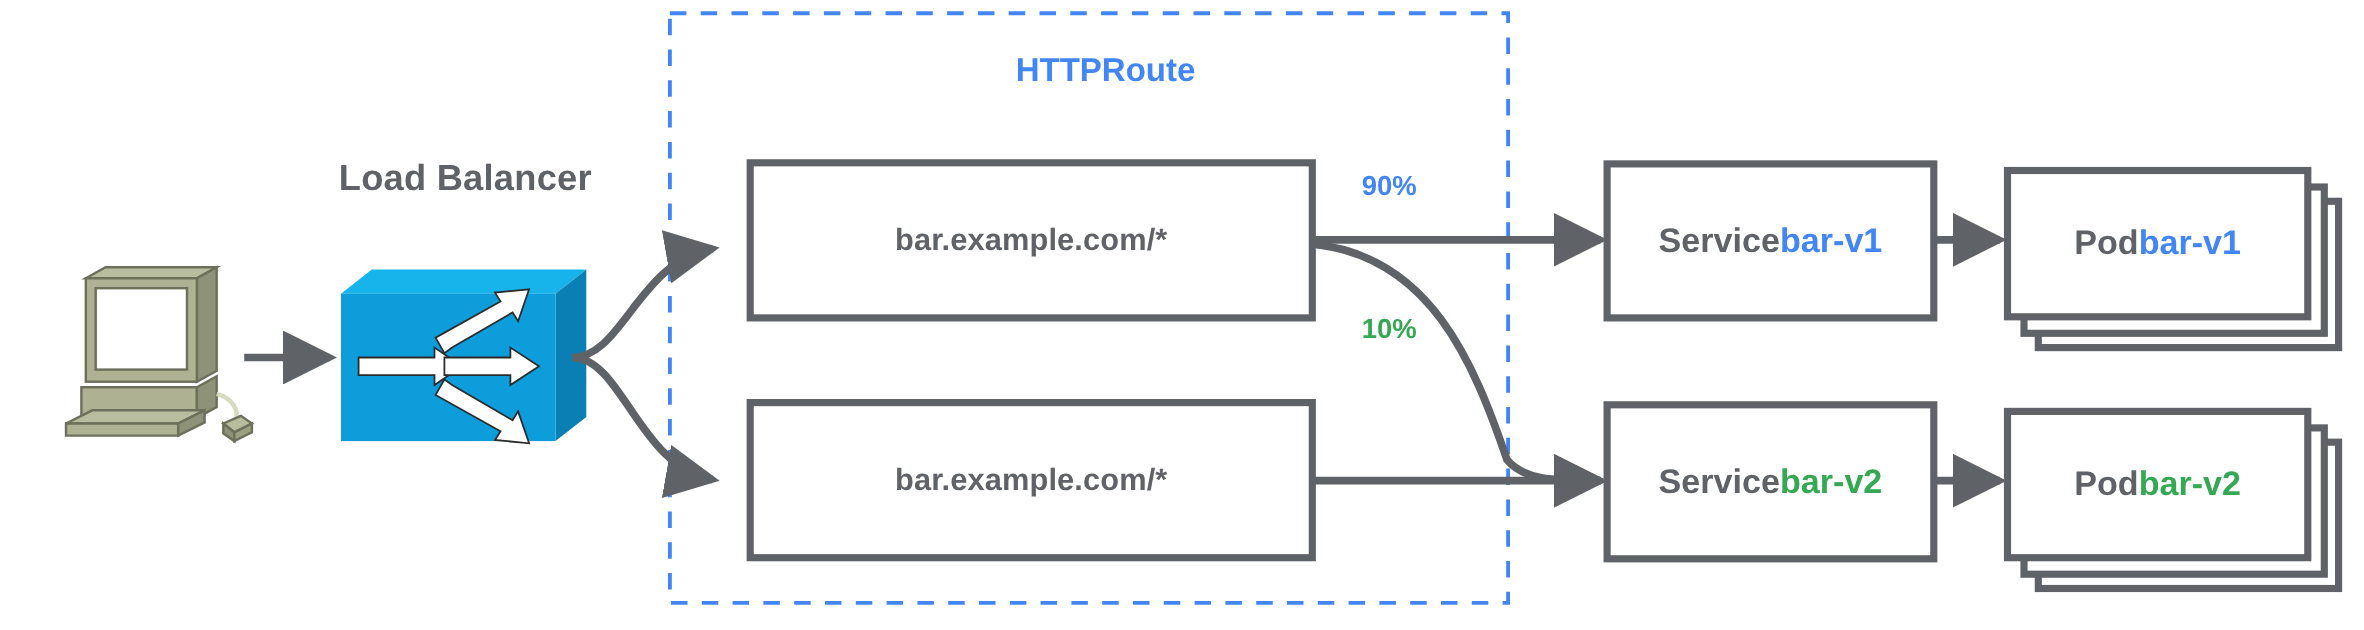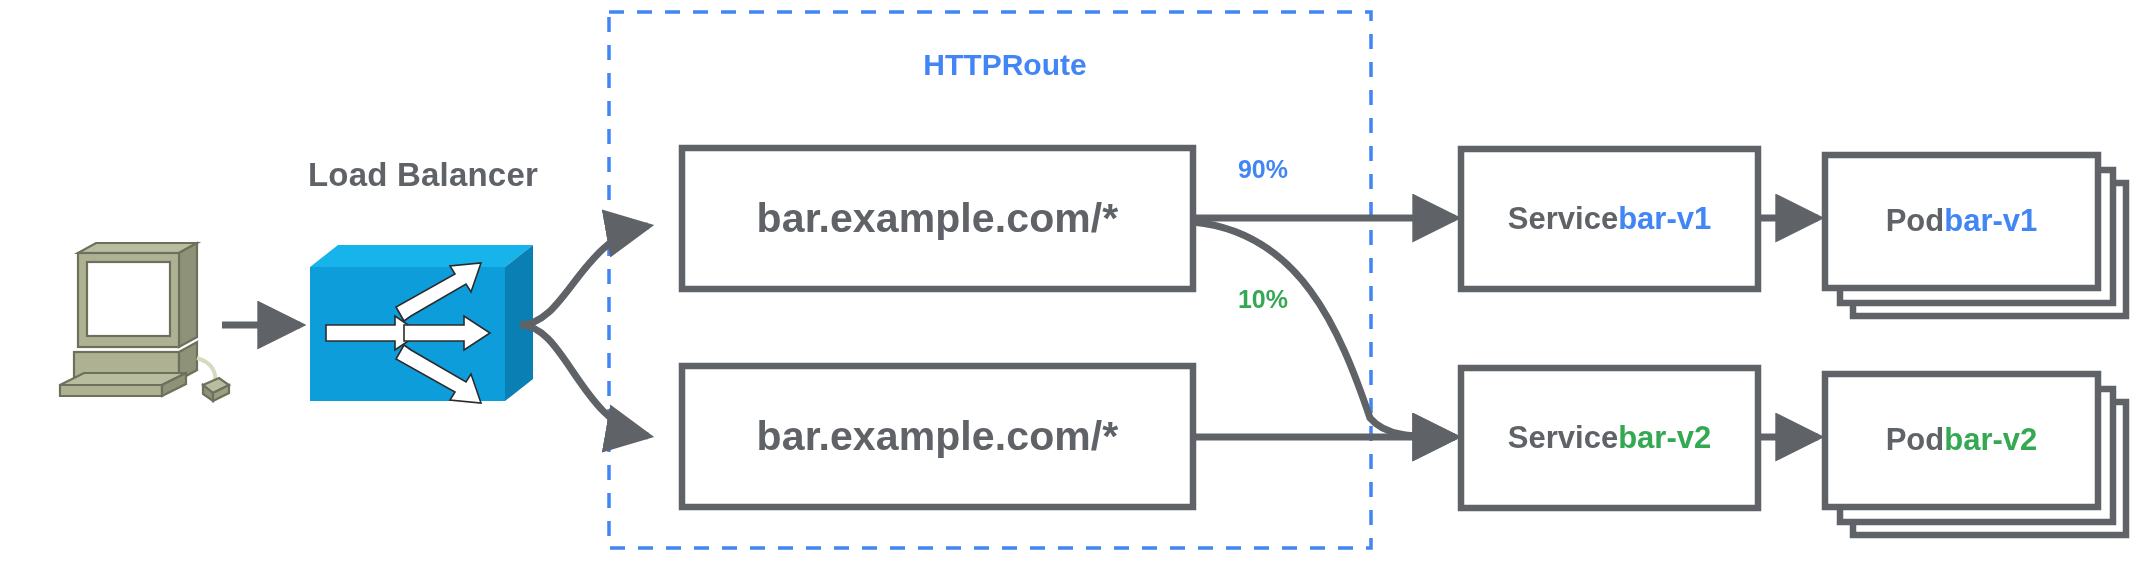--- a/index.html
+++ b/index.html
@@ -37,21 +37,21 @@
   }
   .txt-blue {
     color: #4285f4;
     font-weight: 700;
   }
   .txt-green {
     color: #34a853;
     font-weight: 700;
   }
   .fs-lb { font-size: 33px; letter-spacing: 0.2px; }
-  .fs-box { font-size: 41px; letter-spacing: 0.1px; line-height: 1.38; }
+  .fs-box { font-size: 28px; letter-spacing: 0.1px; line-height: 1.38; }
   .fs-node { font-size: 31px; line-height: 1.30; }
   .fs-pct { font-size: 25px; font-weight: 700; }
   .fs-route { font-size: 30px; font-weight: 700; line-height: 1.30; }
 </style>
 </head>
 <body>
 
 <div id="canvas">
 
   <svg id="diagram-svg" width="2149" height="573" viewBox="0 0 2149 573">
@@ -130,21 +130,21 @@
       <rect x="1840" y="170" width="273" height="133" fill="#ffffff" stroke="#5f6368" stroke-width="6.5"></rect>
       <rect x="1825" y="155" width="273" height="133" fill="#ffffff" stroke="#5f6368" stroke-width="6.5"></rect>
     </g>
     <g>
       <rect x="1853" y="402" width="273" height="133" fill="#ffffff" stroke="#5f6368" stroke-width="6.5"></rect>
       <rect x="1840" y="389" width="273" height="133" fill="#ffffff" stroke="#5f6368" stroke-width="6.5"></rect>
       <rect x="1825" y="374" width="273" height="133" fill="#ffffff" stroke="#5f6368" stroke-width="6.5"></rect>
     </g>
   </svg>
 
-  <div class="node-label fs-lb txt-gray" style="left:258px; top:153px; width:330px; height:44px;">
+  <div class="node-label fs-lb txt-gray" style="left:258px; top:140px; width:330px; height:44px;">
     <span>Load Balancer</span>
   </div>
 
   <div class="node-label fs-route txt-blue" style="left:815px; top:22px; width:380px; height:84px;">
     <span>HTTPRoute</span>
   </div>
 
   <div class="node-label fs-box txt-gray" style="left:682px; top:148px; width:511px; height:141px;">
     <span>bar.example.com/*</span>
   </div>

